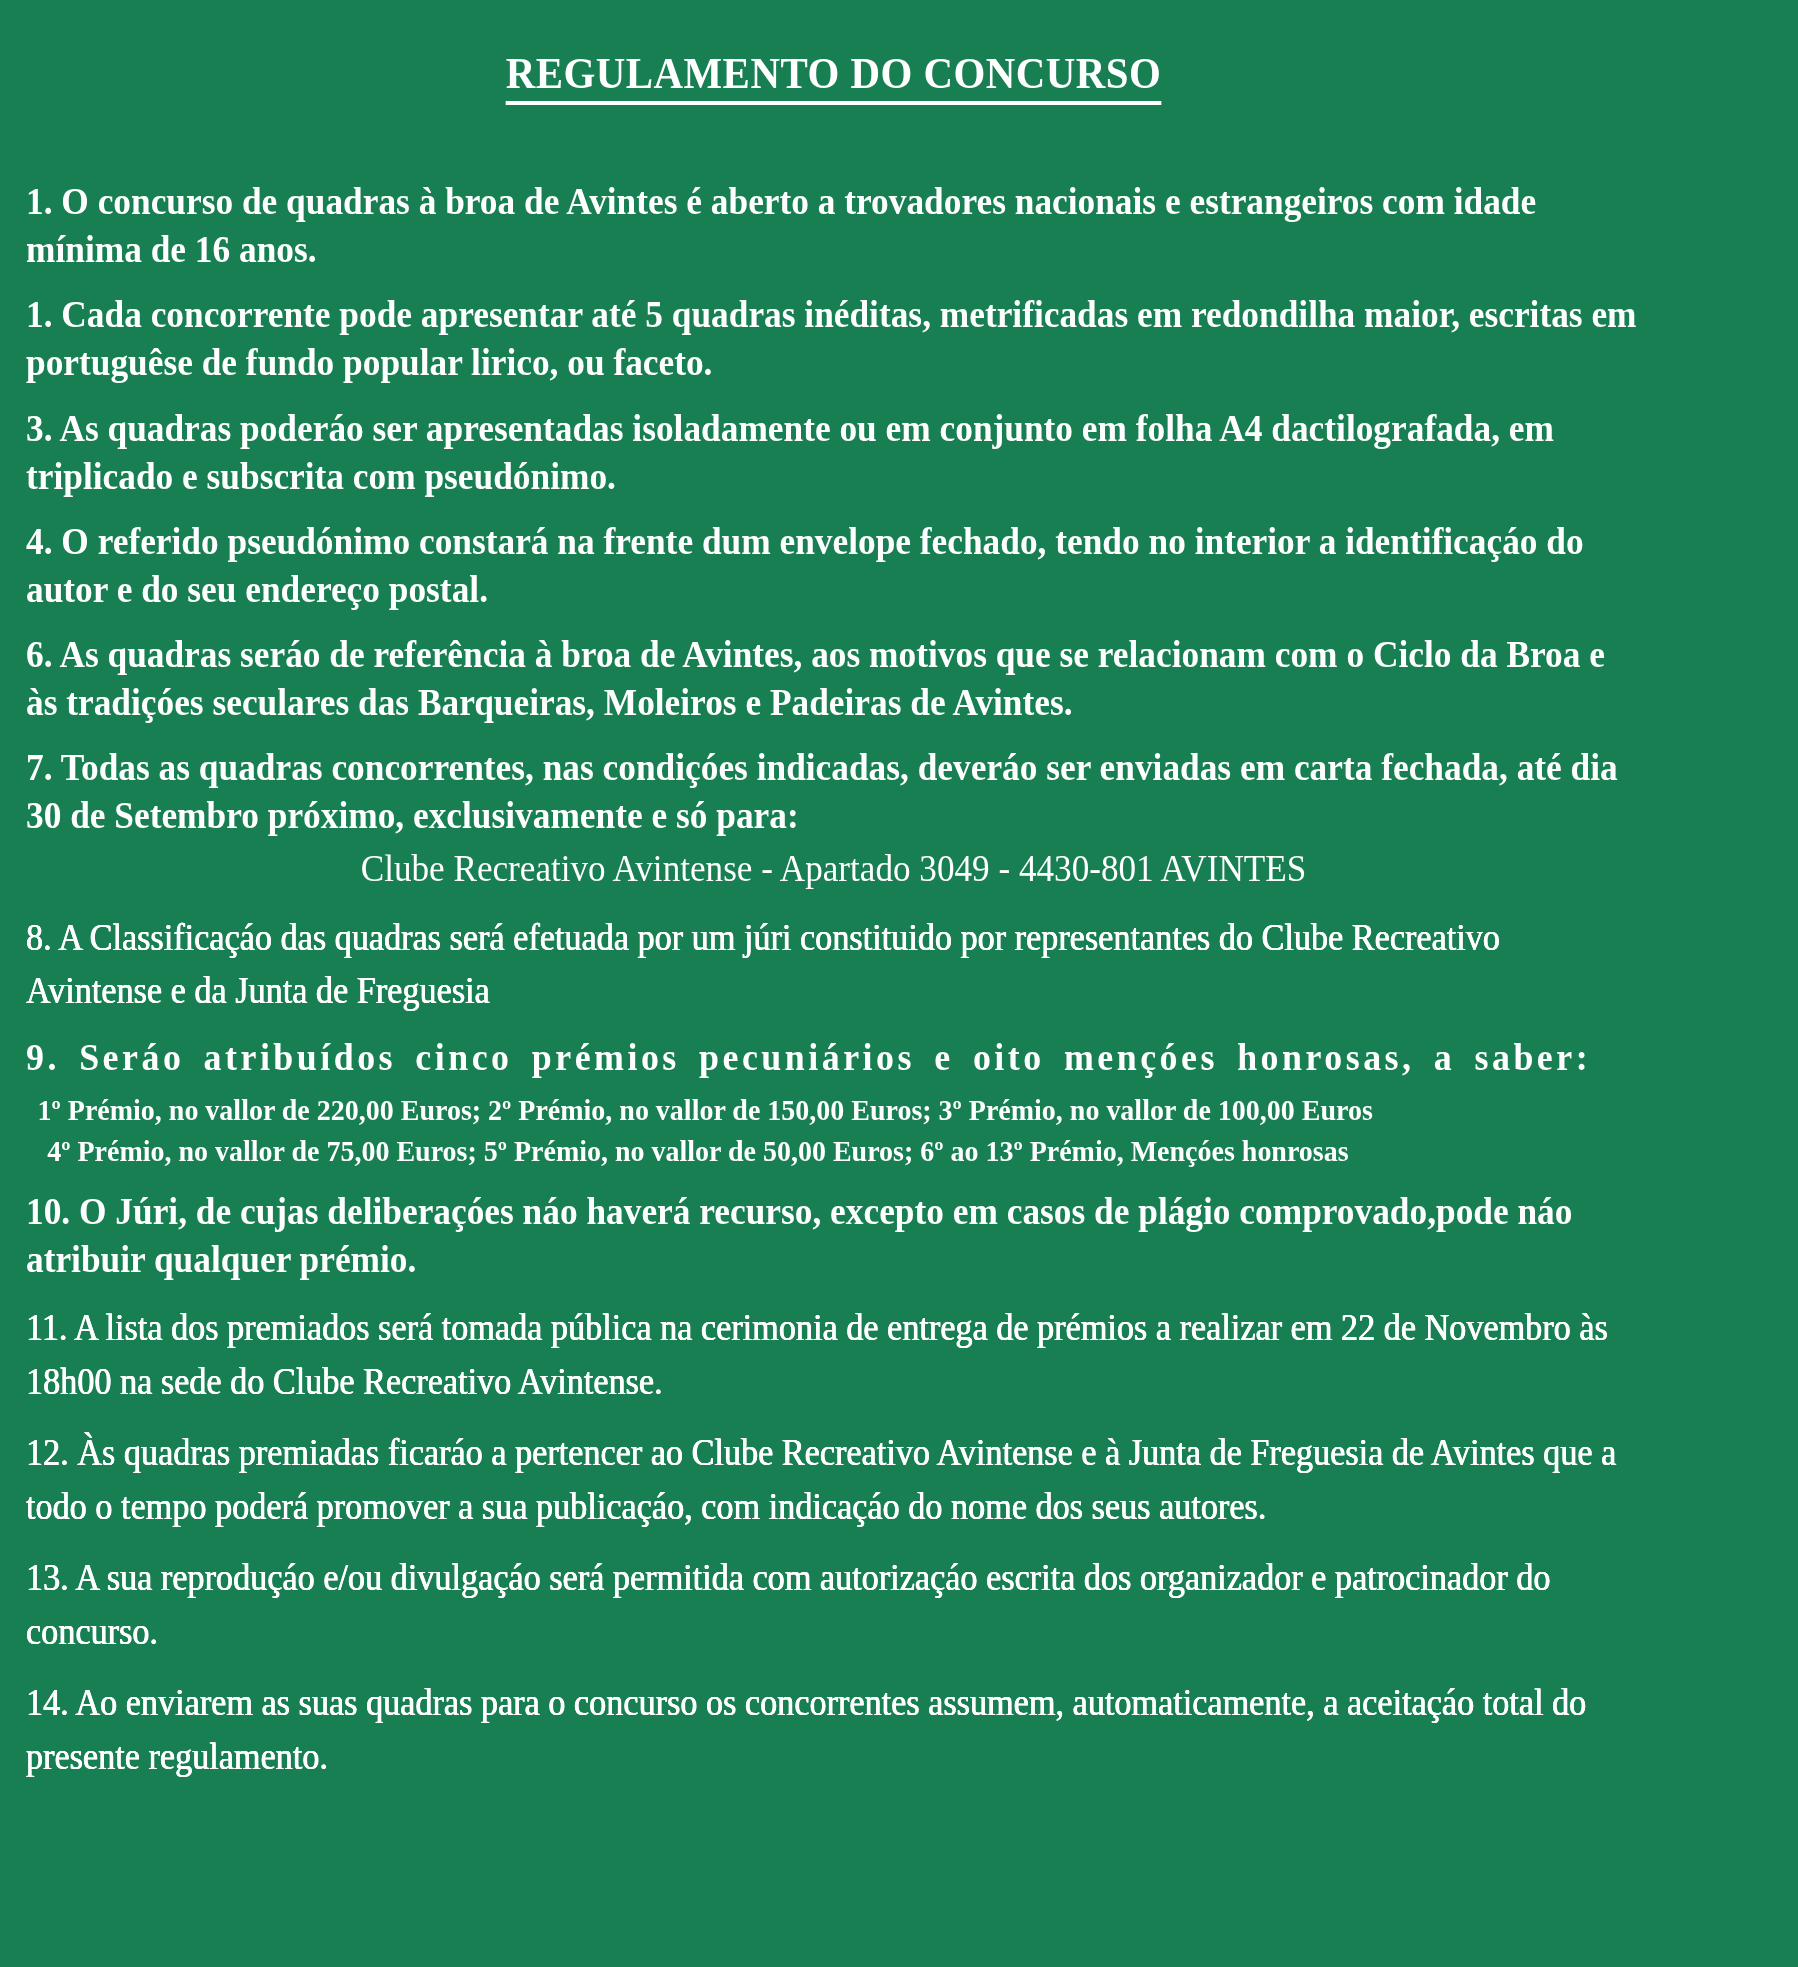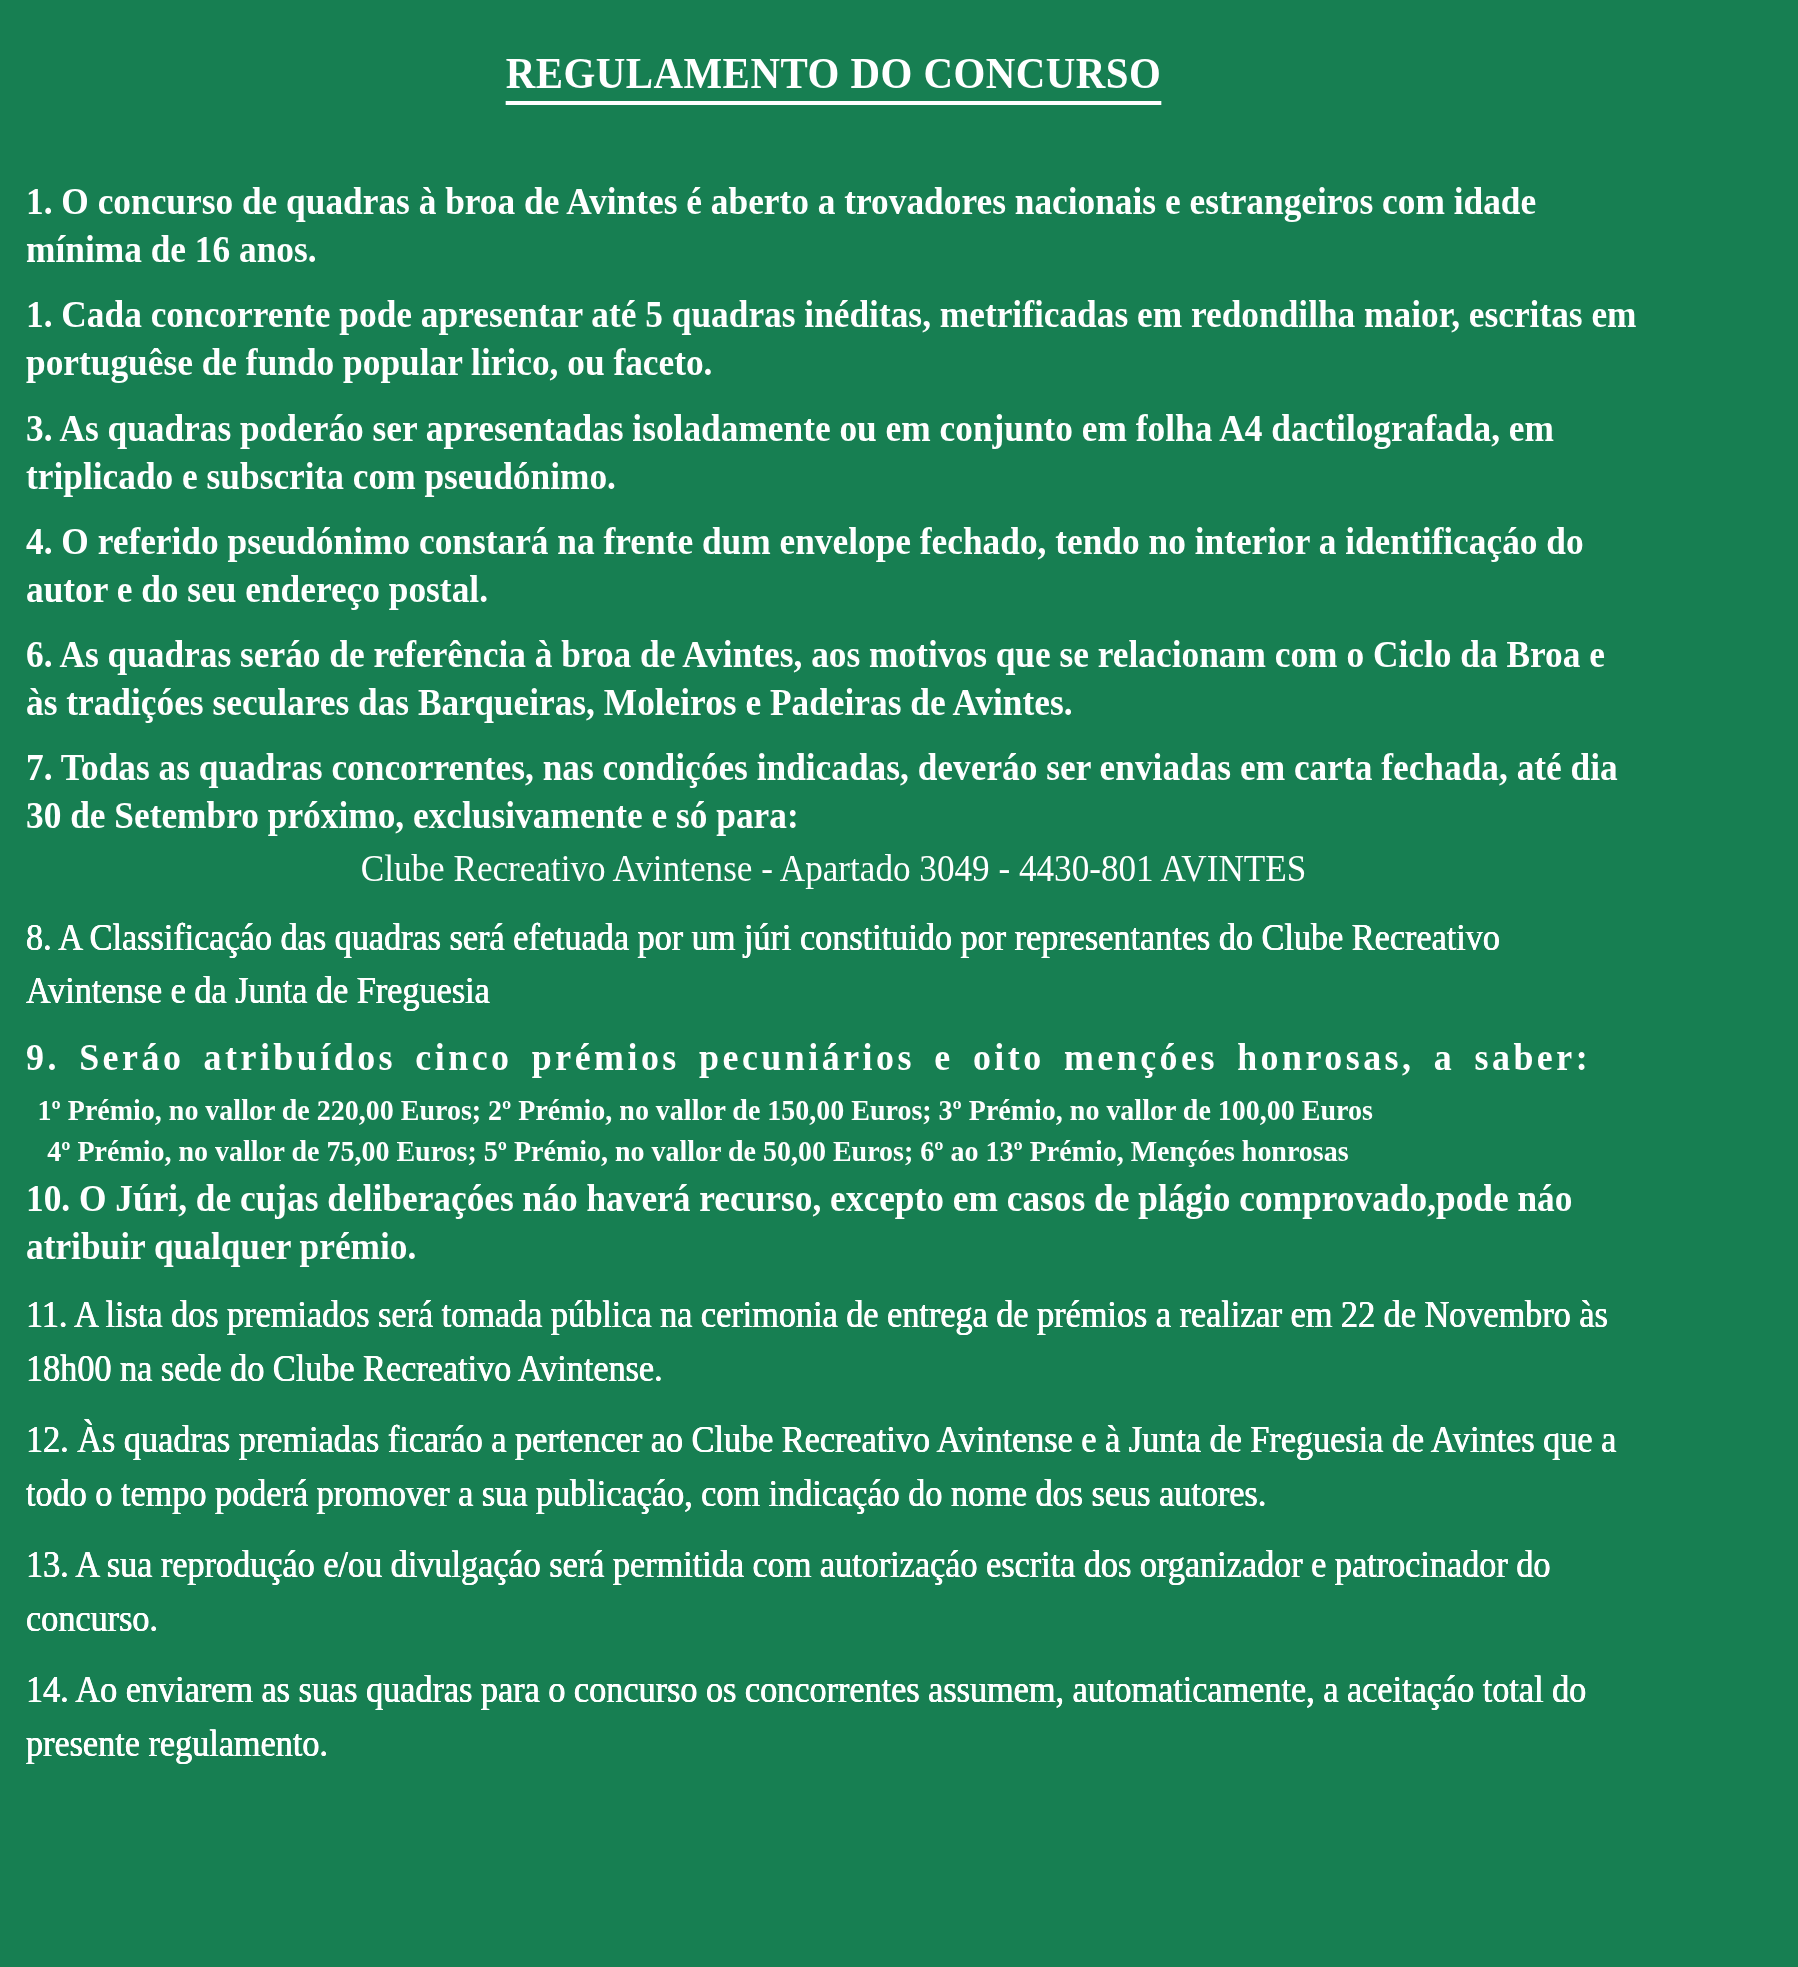--- a/index.html
+++ b/index.html
@@ -108,21 +108,21 @@
     line-height: 1.25;
     color: #ffffff;
     margin: 0 0 18px 0;
     transform: scaleX(0.95);
     transform-origin: center top;
     white-space: nowrap;
   }
 
   
   .prize-list {
-    margin: 0 0 3px 0;
+    margin: 0 0 16px 0;
     padding: 0;
     list-style: none;
   }
   .prize-line {
     font-family: "Liberation Serif", "DejaVu Serif", serif;
     font-weight: 700;
     font-size: 29px;
     line-height: 1.42;
     color: #ffffff;
     padding-left: 12px;

